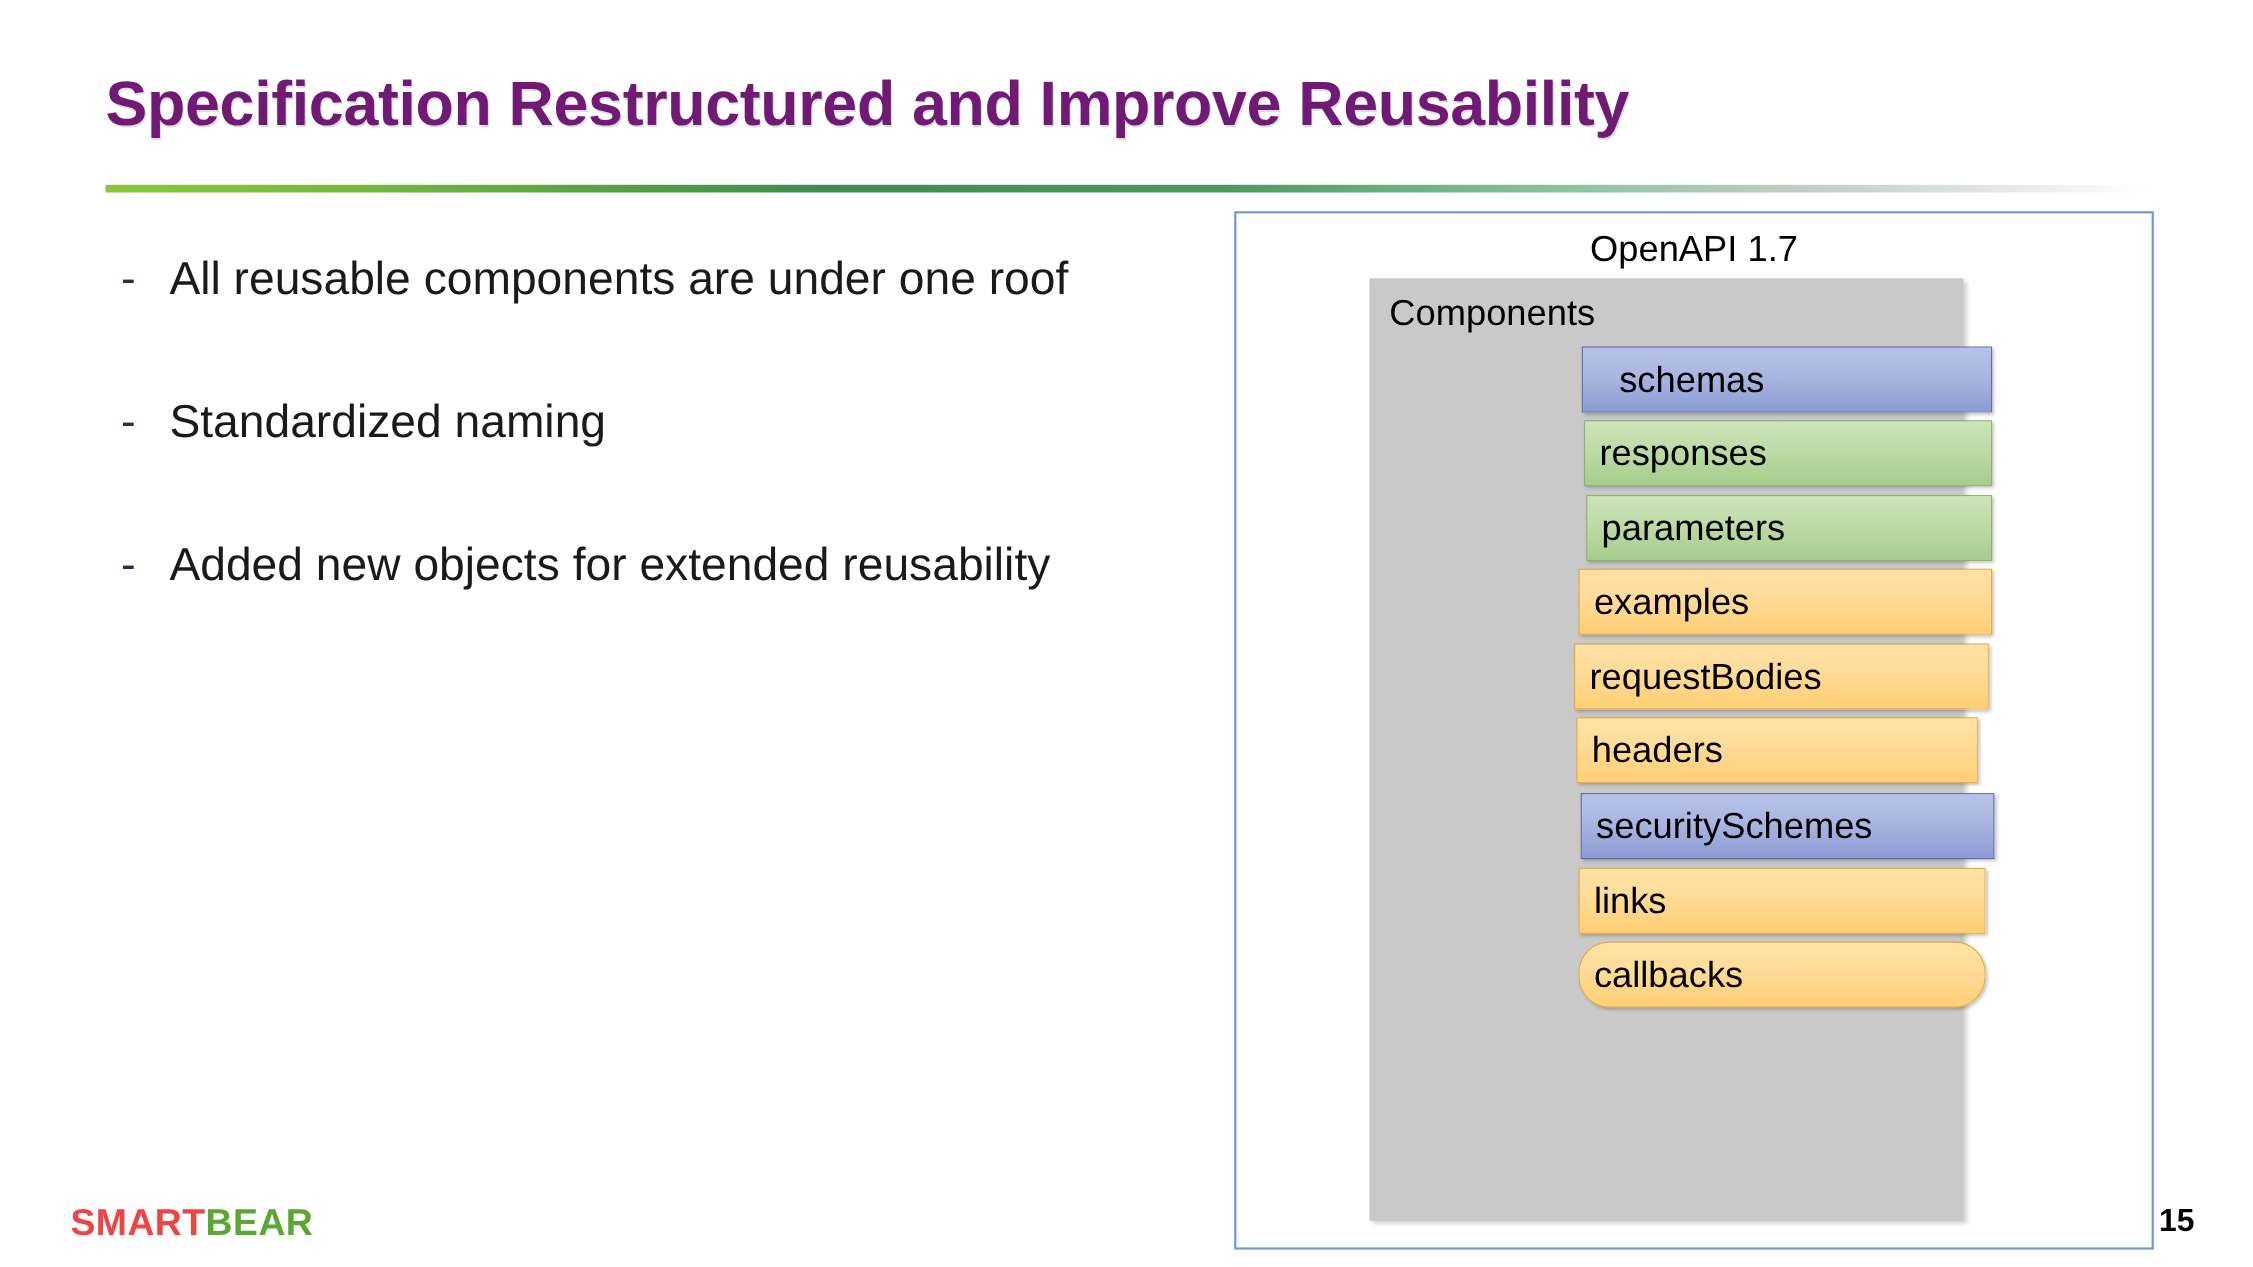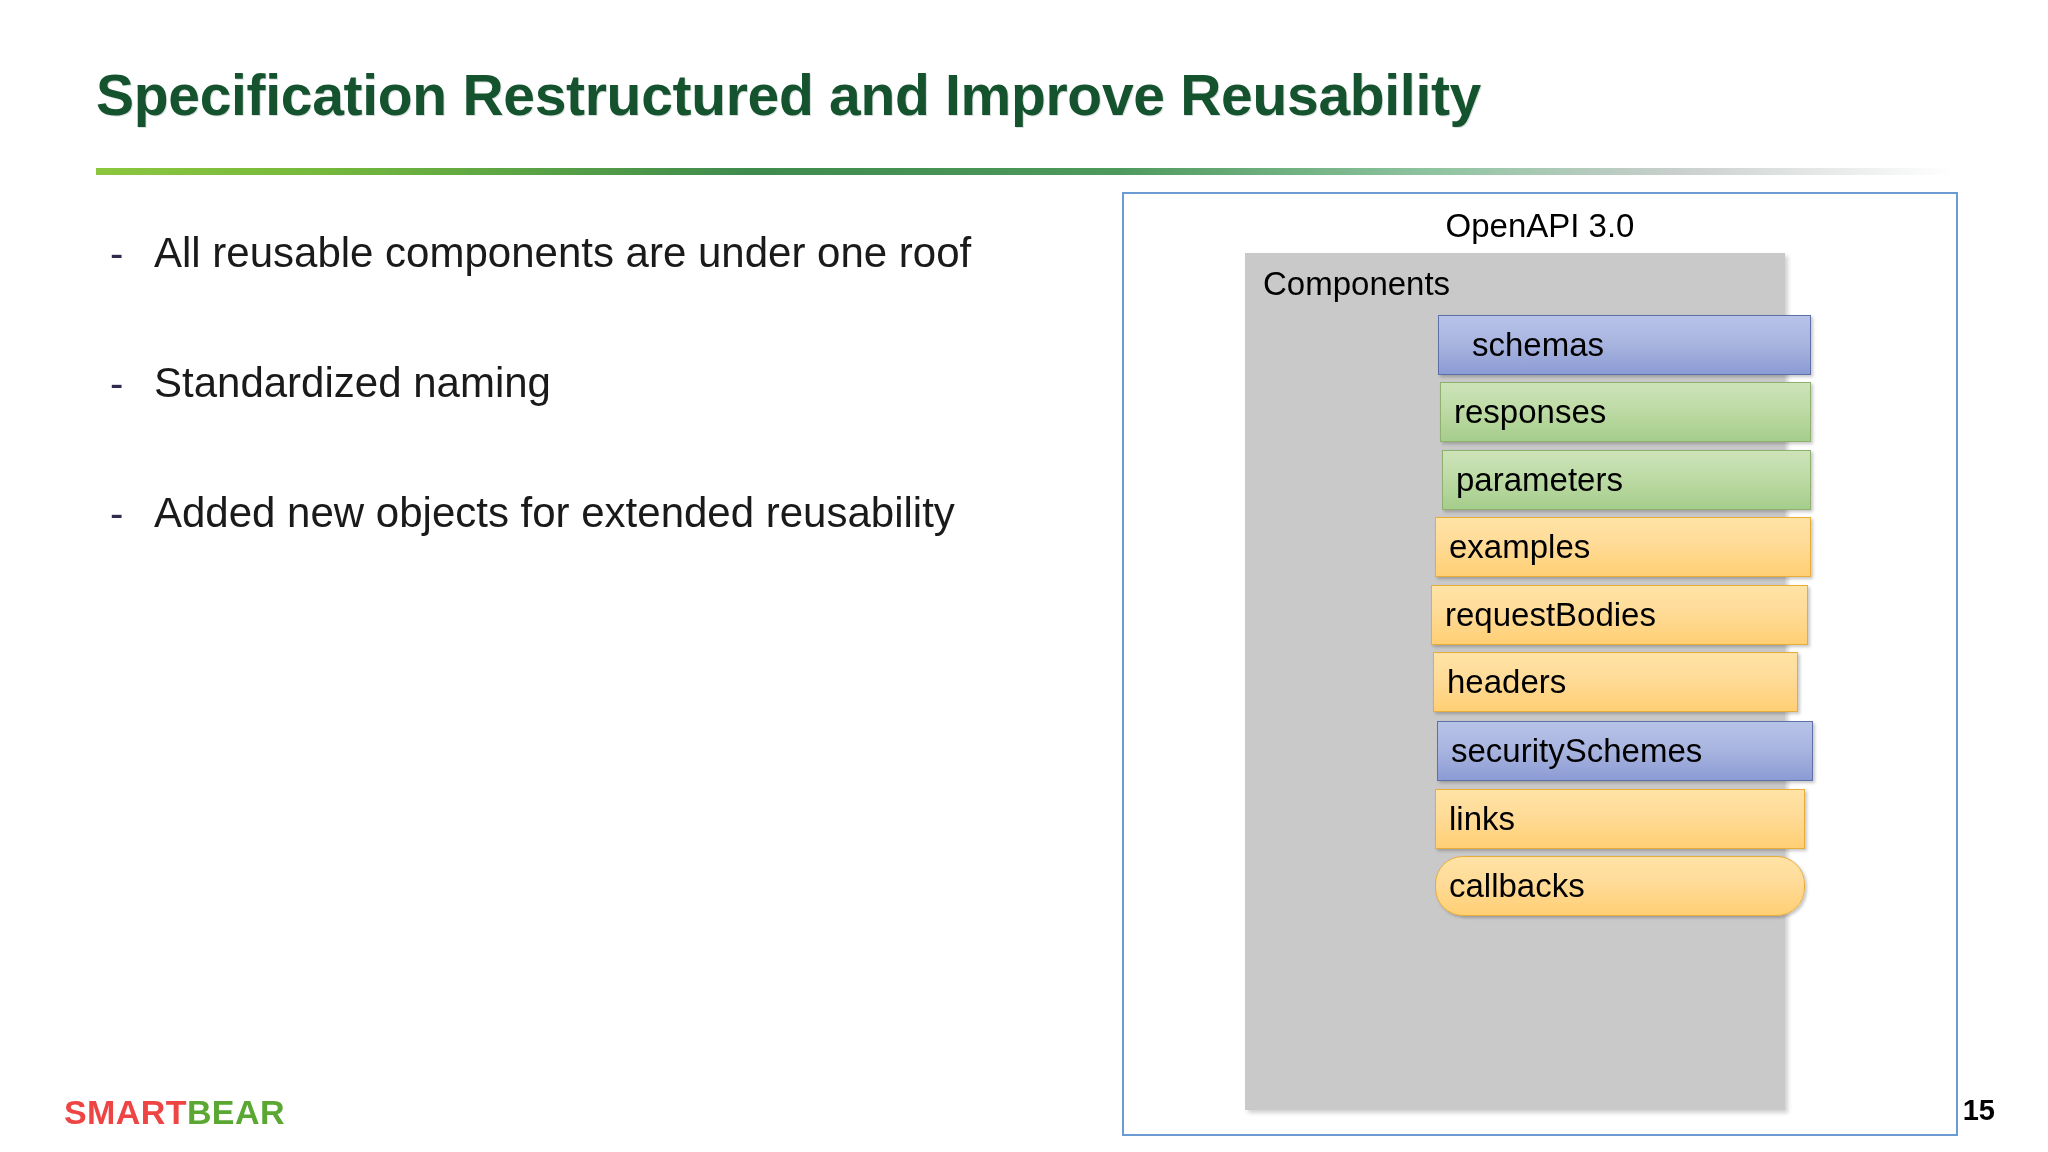--- a/index.html
+++ b/index.html
@@ -16,21 +16,21 @@
   }
 
   
   #slide-title {
     position: absolute;
     left: 96px;
     top: 62px;
     width: 1860px;
     font-size: 57px;
     font-weight: bold;
-    color: #14532d;
+    color: #701a75;
     letter-spacing: -0.3px;
     white-space: nowrap;
     text-shadow: 1px 1px 0 rgba(150,160,170,0.35);
   }
 
   
   #title-rule {
     position: absolute;
     left: 96px;
     top: 168px;
@@ -178,21 +178,21 @@
     <span class="bullet-dash">-</span>
     <span class="bullet-text">Standardized naming</span>
   </div>
   <div class="bullet-row">
     <span class="bullet-dash">-</span>
     <span class="bullet-text">Added new objects for extended reusability</span>
   </div>
 </div>
 
 <div id="diagram">
-  <div id="openapi-label">OpenAPI 3.0</div>
+  <div id="openapi-label">OpenAPI 1.7</div>
 
   <div id="components-panel">
     <div id="components-label">Components</div>
     <div id="component-boxes">
         <div class="component-box c-blue" style="left: 193px; width: 373px; top: 0px; padding-left: 33px;">
           <span>schemas</span>
         </div>
         <div class="component-box c-green" style="left: 195px; width: 371px; top: 67px;">
           <span>responses</span>
         </div>

